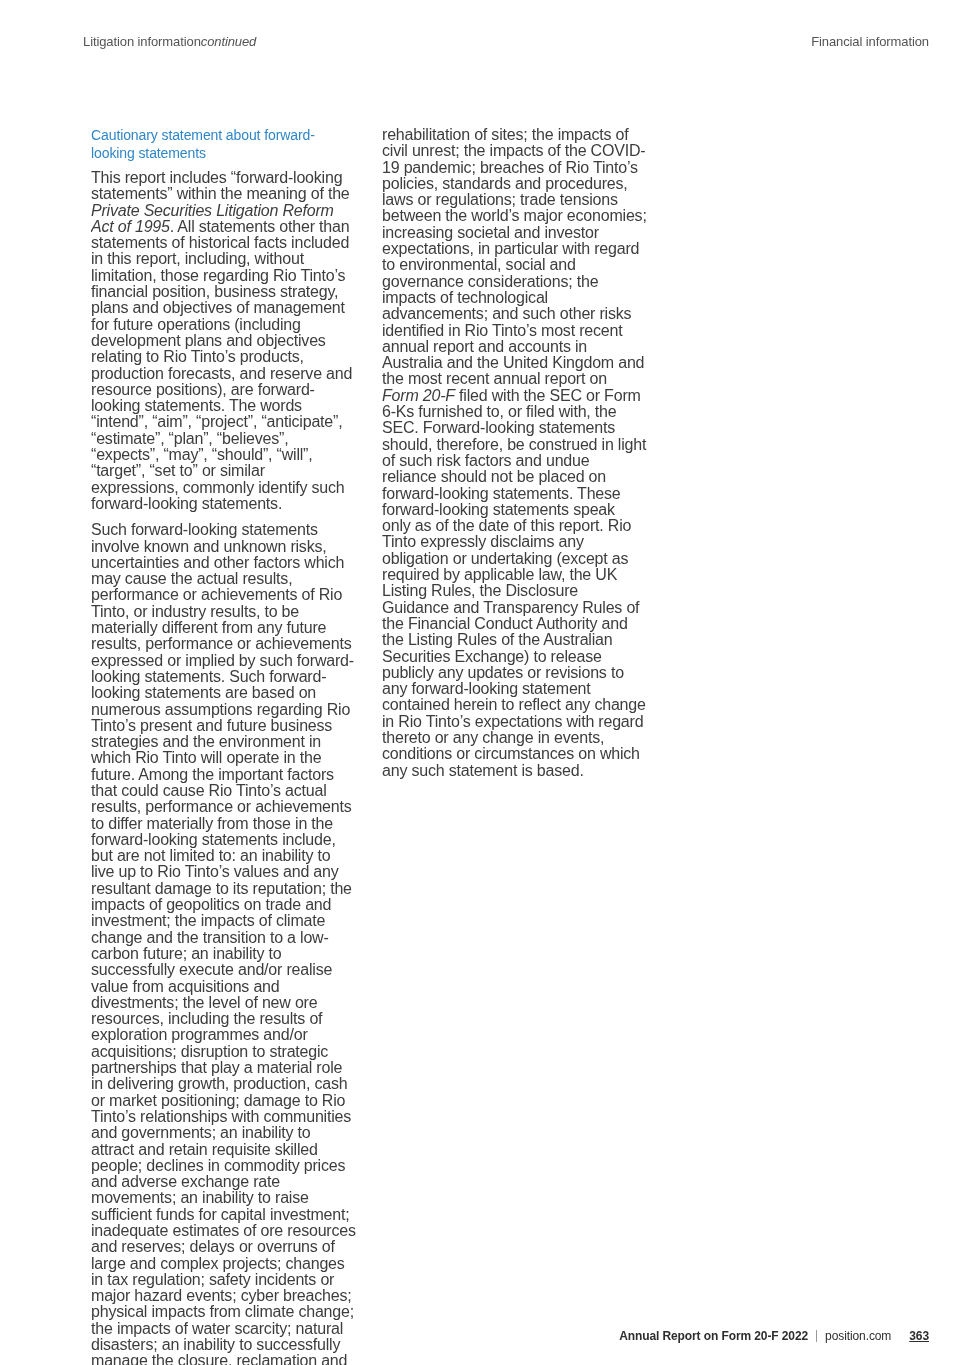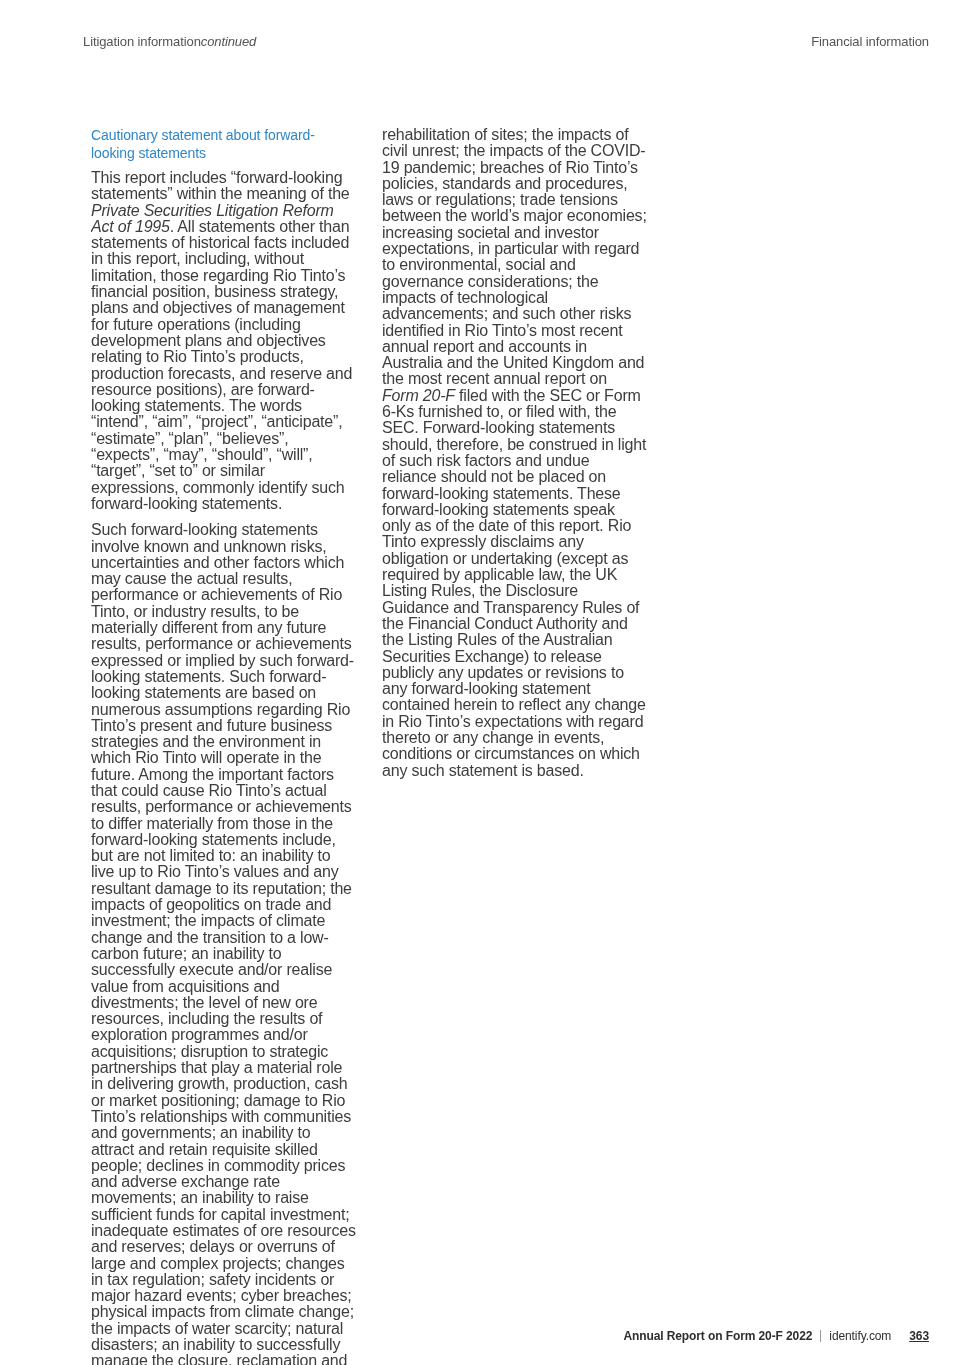--- a/index.html
+++ b/index.html
@@ -87,17 +87,17 @@
 
   <main class="article">
     <h2>Cautionary statement about forward-looking statements</h2>
     <p>This report includes “forward-looking statements” within the meaning of the <i>Private Securities Litigation Reform Act of 1995</i>. All statements other than statements of historical facts included in this report, including, without limitation, those regarding Rio Tinto’s financial position, business strategy, plans and objectives of management for future operations (including development plans and objectives relating to Rio Tinto’s products, production forecasts, and reserve and resource positions), are forward-looking statements. The words “intend”, “aim”, “project”, “anticipate”, “estimate”, “plan”, “believes”, “expects”, “may”, “should”, “will”, “target”, “set to” or similar expressions, commonly identify such forward-looking statements.</p>
     <p>Such forward-looking statements involve known and unknown risks, uncertainties and other factors which may cause the actual results, performance or achievements of Rio Tinto, or industry results, to be materially different from any future results, performance or achievements expressed or implied by such forward-looking statements. Such forward-looking statements are based on numerous assumptions regarding Rio Tinto’s present and future business strategies and the environment in which Rio Tinto will operate in the future. Among the important factors that could cause Rio Tinto’s actual results, performance or achievements to differ materially from those in the forward-looking statements include, but are not limited to: an inability to live up to Rio Tinto’s values and any resultant damage to its reputation; the impacts of geopolitics on trade and investment; the impacts of climate change and the transition to a low-carbon future; an inability to successfully execute and/or realise value from acquisitions and divestments; the level of new ore resources, including the results of exploration programmes and/or acquisitions; disruption to strategic partnerships that play a material role in delivering growth, production, cash or market positioning; damage to Rio Tinto’s relationships with communities and governments; an inability to attract and retain requisite skilled people; declines in commodity prices and adverse exchange rate movements; an inability to raise sufficient funds for capital investment; inadequate estimates of ore resources and reserves; delays or overruns of large and complex projects; changes in tax regulation; safety incidents or major hazard events; cyber breaches; physical impacts from climate change; the impacts of water scarcity; natural disasters; an inability to successfully manage the closure, reclamation and rehabilitation of sites; the impacts of civil unrest; the impacts of the COVID-19 pandemic; breaches of Rio Tinto’s policies, standards and procedures, laws or regulations; trade tensions between the world’s major economies; increasing societal and investor expectations, in particular with regard to environmental, social and governance considerations; the impacts of technological advancements; and such other risks identified in Rio Tinto’s most recent annual report and accounts in Australia and the United Kingdom and the most recent annual report on <i>Form 20-F</i> filed with the SEC or Form 6-Ks furnished to, or filed with, the SEC. Forward-looking statements should, therefore, be construed in light of such risk factors and undue reliance should not be placed on forward-looking statements. These forward-looking statements speak only as of the date of this report. Rio Tinto expressly disclaims any obligation or undertaking (except as required by applicable law, the UK Listing Rules, the Disclosure Guidance and Transparency Rules of the Financial Conduct Authority and the Listing Rules of the Australian Securities Exchange) to release publicly any updates or revisions to any forward-looking statement contained herein to reflect any change in Rio Tinto’s expectations with regard thereto or any change in events, conditions or circumstances on which any such statement is based.</p>
   </main>
 
   <footer class="page-footer">
     <span class="ft-title">Annual Report on Form 20-F 2022</span>
     <span class="ft-divider"></span>
-    <span class="ft-site">identify.com</span>
+    <span class="ft-site">position.com</span>
     <span class="ft-page">363</span>
   </footer>
 
 </div>
 
 </body></html>

